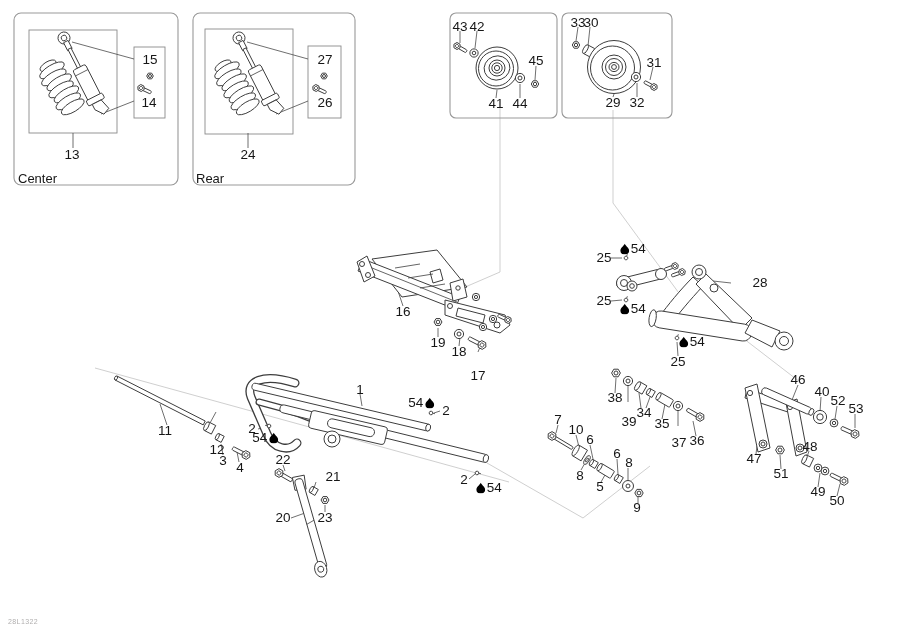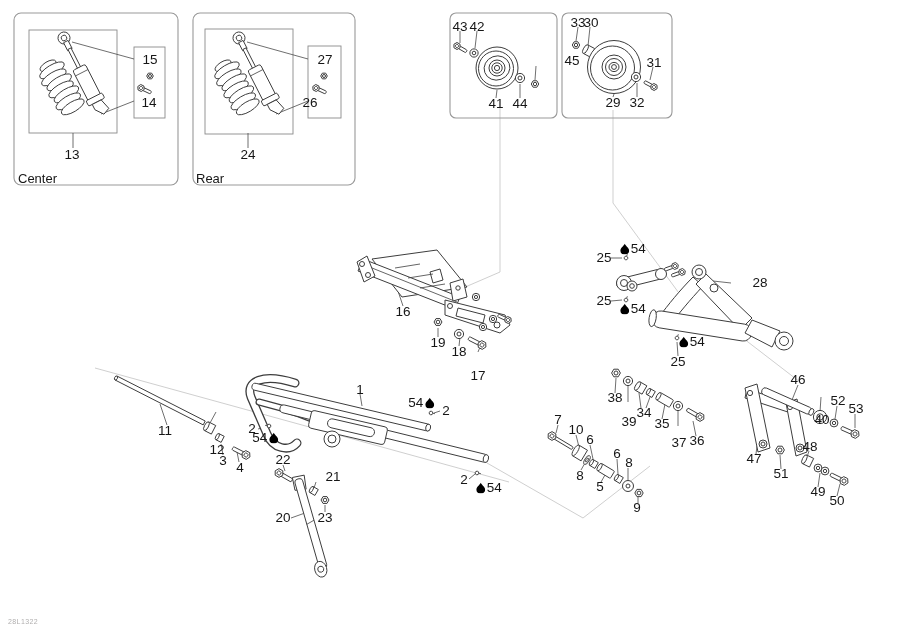--- a/index.html
+++ b/index.html
@@ -372,33 +372,33 @@
       </div>
       <div class="callout" style="left: 149px; top: 103px;">
         <span>14</span>
       </div>
       <div class="callout" style="left: 72px; top: 155px;">
         <span>13</span>
       </div>
       <div class="callout" style="left: 325px; top: 60px;">
         <span>27</span>
       </div>
-      <div class="callout" style="left: 310px; top: 103px;">
+      <div class="callout" style="left: 325px; top: 103px;">
         <span>26</span>
       </div>
       <div class="callout" style="left: 248px; top: 155px;">
         <span>24</span>
       </div>
       <div class="callout" style="left: 460px; top: 27px;">
         <span>43</span>
       </div>
       <div class="callout" style="left: 477px; top: 27px;">
         <span>42</span>
       </div>
-      <div class="callout" style="left: 536px; top: 61px; margin-left: 36px;">
+      <div class="callout" style="left: 536px; top: 61px;">
         <span>45</span>
       </div>
       <div class="callout" style="left: 496px; top: 104px;">
         <span>41</span>
       </div>
       <div class="callout" style="left: 520px; top: 104px;">
         <span>44</span>
       </div>
       <div class="callout" style="left: 578px; top: 23px;">
         <span>33</span>
@@ -561,21 +561,21 @@
       </div>
       <div class="callout" style="left: 283px; top: 518px;">
         <span>20</span>
       </div>
       <div class="callout" style="left: 325px; top: 518px;">
         <span>23</span>
       </div>
       <div class="callout" style="left: 798px; top: 380px;">
         <span>46</span>
       </div>
-      <div class="callout" style="left: 822px; top: 392px; margin-top: 28px;">
+      <div class="callout" style="left: 822px; top: 392px;">
         <span>40</span>
       </div>
       <div class="callout" style="left: 838px; top: 401px;">
         <span>52</span>
       </div>
       <div class="callout" style="left: 856px; top: 409px;">
         <span>53</span>
       </div>
       <div class="callout" style="left: 754px; top: 459px;">
         <span>47</span>

